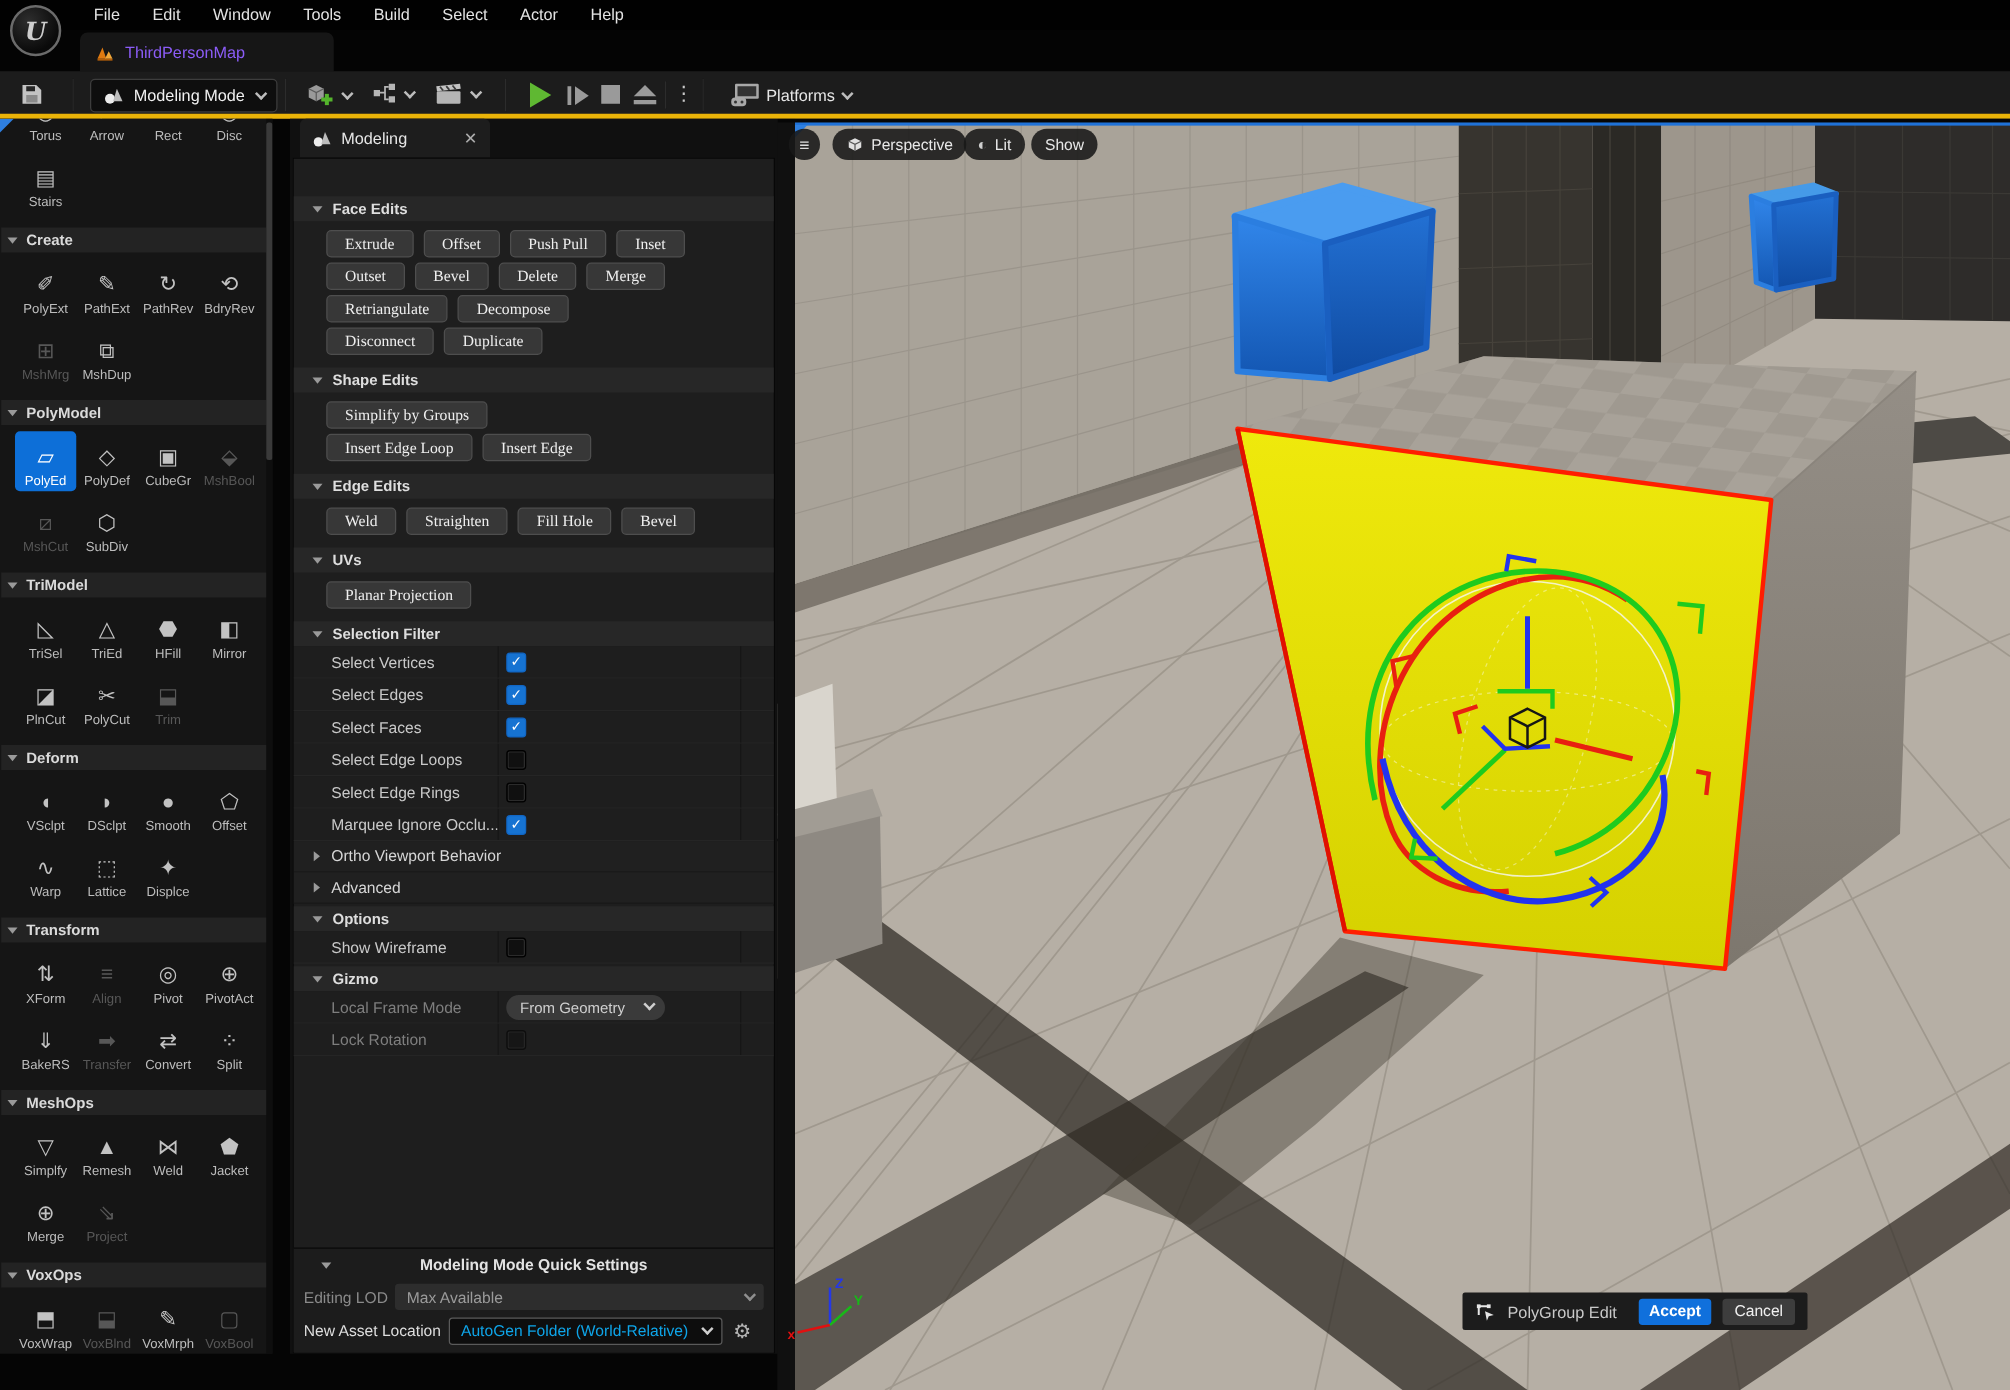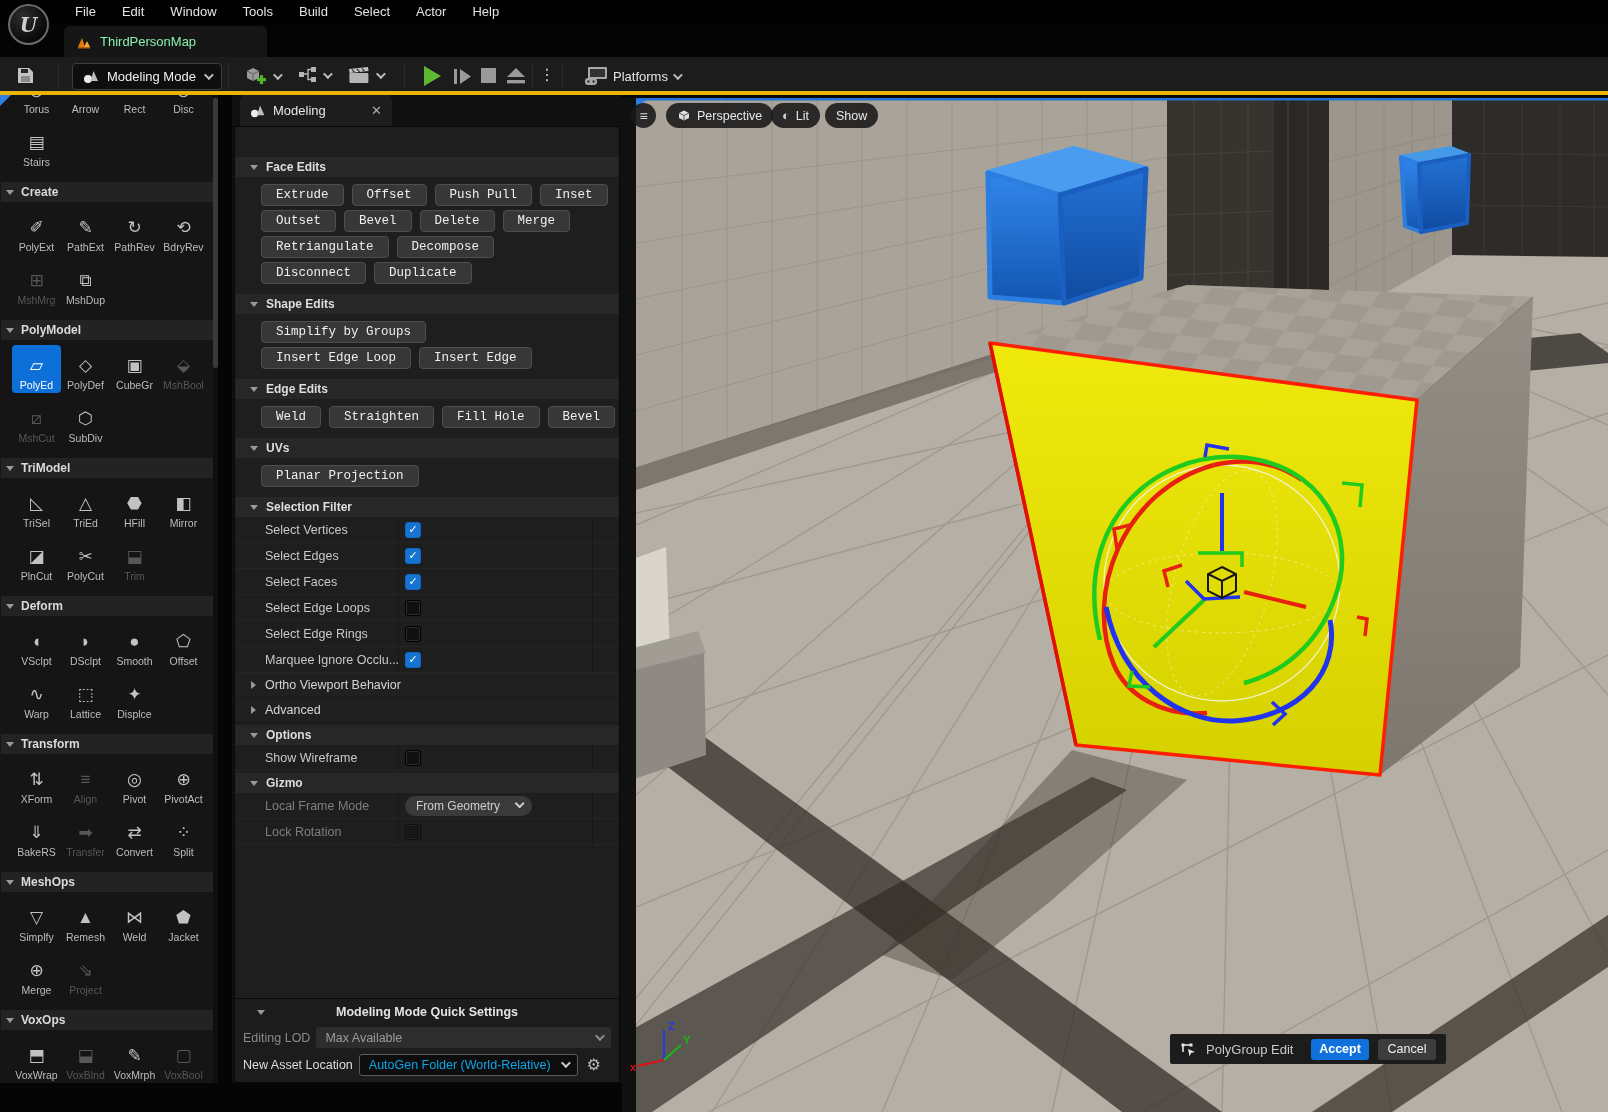--- a/index.html
+++ b/index.html
@@ -9,21 +9,21 @@
   
   #menubar { position:absolute; left:0; top:0; width:1608px; height:24px; background:#010101; display:flex; align-items:center; padding-left:62px; z-index:30; }
   .menu-item { color:#e3e3e3; font-size:13px; padding:0 13px; height:24px; line-height:24px; cursor:default; }
   #ue-logo { position:absolute; left:8px; top:4px; width:41px; height:41px; border-radius:50%;
     background:radial-gradient(circle at 35% 30%, #2e2e2e, #0a0a0a 70%); border:2px solid #6b6b6b; z-index:40;
     display:flex; align-items:center; justify-content:center; color:#cfcfcf; font-family:"DejaVu Serif",serif; font-style:italic; font-weight:bold; font-size:20px; }
 
   
   #tabrow { position:absolute; left:0; top:24px; width:1608px; height:33px; background:#040404; }
   #level-tab { position:absolute; left:64px; top:2px; width:203px; height:31px; background:#161616; border-radius:6px 6px 0 0; display:flex; align-items:center; gap:8px; padding:0 12px; }
-  #level-tab .lbl { color:#86efac; font-size:13px; }
+  #level-tab .lbl { color:#8b5cf6; font-size:13px; }
 
   
   #toolbar { position:absolute; left:0; top:57px; width:1608px; height:38px; background:#1c1c1c; border-bottom:4px solid #eab308; }
   .tb-div { position:absolute; top:6px; width:1px; height:26px; background:#0a0a0a; border-right:1px solid #2c2c2c; }
   #mode-dd { position:absolute; left:72px; top:6px; height:27px; background:#0e0e0e; border:1px solid #3d3d3d; border-radius:4px; display:flex; align-items:center; gap:8px; padding:0 10px; }
   #mode-dd span { color:#f0f0f0; font-size:13px; }
   .chev { width:7px; height:7px; border-right:2px solid #bdbdbd; border-bottom:2px solid #bdbdbd; transform:rotate(45deg) translateY(-2px); display:inline-block; }
   .tb-icon { position:absolute; top:8px; display:flex; align-items:center; gap:5px; }
   .play-btn { position:absolute; top:9px; }
 
@@ -49,21 +49,21 @@
   #mpanel { position:absolute; left:232px; top:95px; width:390px; height:988px; background:#101010; }
   #mp-tab { position:absolute; left:8px; top:0; width:152px; height:31px; background:#1d1d1d; border-radius:5px 5px 0 0; display:flex; align-items:center; gap:8px; padding:0 10px; }
   #mp-tab .lbl { color:#e6e6e6; font-size:13px; flex:1; }
   #mp-close { color:#ababab; font-size:13px; }
   #mp-body { position:absolute; left:2px; top:31px; right:2px; bottom:0; background:#1e1e1e; border:1px solid #070707; }
   #mp-sections { padding-top:28px; }
   .mp-header { height:20px; background:#272727; display:flex; align-items:center; gap:8px; padding-left:15px; margin-top:2px; }
   .mp-header span { font-size:12px; font-weight:600; color:#dedede; }
   .btn-rows { padding:3px 0 4px 0; }
   .btn-row { display:flex; gap:8px; padding-left:26px; margin:4px 0; }
-  .m-btn { background:#373737; border:1px solid #4e4e4e; border-radius:4px; color:#efefef; font-size:12.5px; height:22px; line-height:20px; padding:0 14px; font-family:Liberation Mono, monospace; }
+  .m-btn { background:#373737; border:1px solid #4e4e4e; border-radius:4px; color:#efefef; font-size:12.5px; height:22px; line-height:20px; padding:0 14px; font-family:Liberation Serif, serif; }
   .check-row { height:26px; display:flex; align-items:center; background:#1e1e1e; border-bottom:1px solid #252525; }
   .check-label { width:164px; padding-left:30px; font-size:12.5px; color:#c9c9c9; border-right:1px solid #161616; height:100%; line-height:26px; white-space:nowrap; overflow:hidden; }
   .check-label.dim { color:#7e7e7e; }
   .check-val { width:194px; height:100%; display:flex; align-items:center; border-right:1px solid #161616; }
   .checkbox { width:16px; height:16px; border-radius:3px; margin-left:6px; background:#101010; border:1px solid #000; box-shadow:inset 0 0 0 1px #2b2b2b; color:#fff; font-size:11px; font-weight:bold; display:flex; align-items:center; justify-content:center; }
   .checkbox.checked { background:#1673d2; border-color:#1166c4; box-shadow:none; }
   .checkbox.dimmed { opacity:.55; }
   .mp-collapsed { height:25px; display:flex; align-items:center; gap:9px; padding-left:16px; background:#202020; border-bottom:1px solid #191919; }
   .mp-collapsed span { font-size:12.5px; color:#d6d6d6; }
   .dd-pill { height:20px; background:#3a3a3a; border-radius:11px; padding:0 11px; margin-left:6px; display:flex; align-items:center; gap:14px; }

